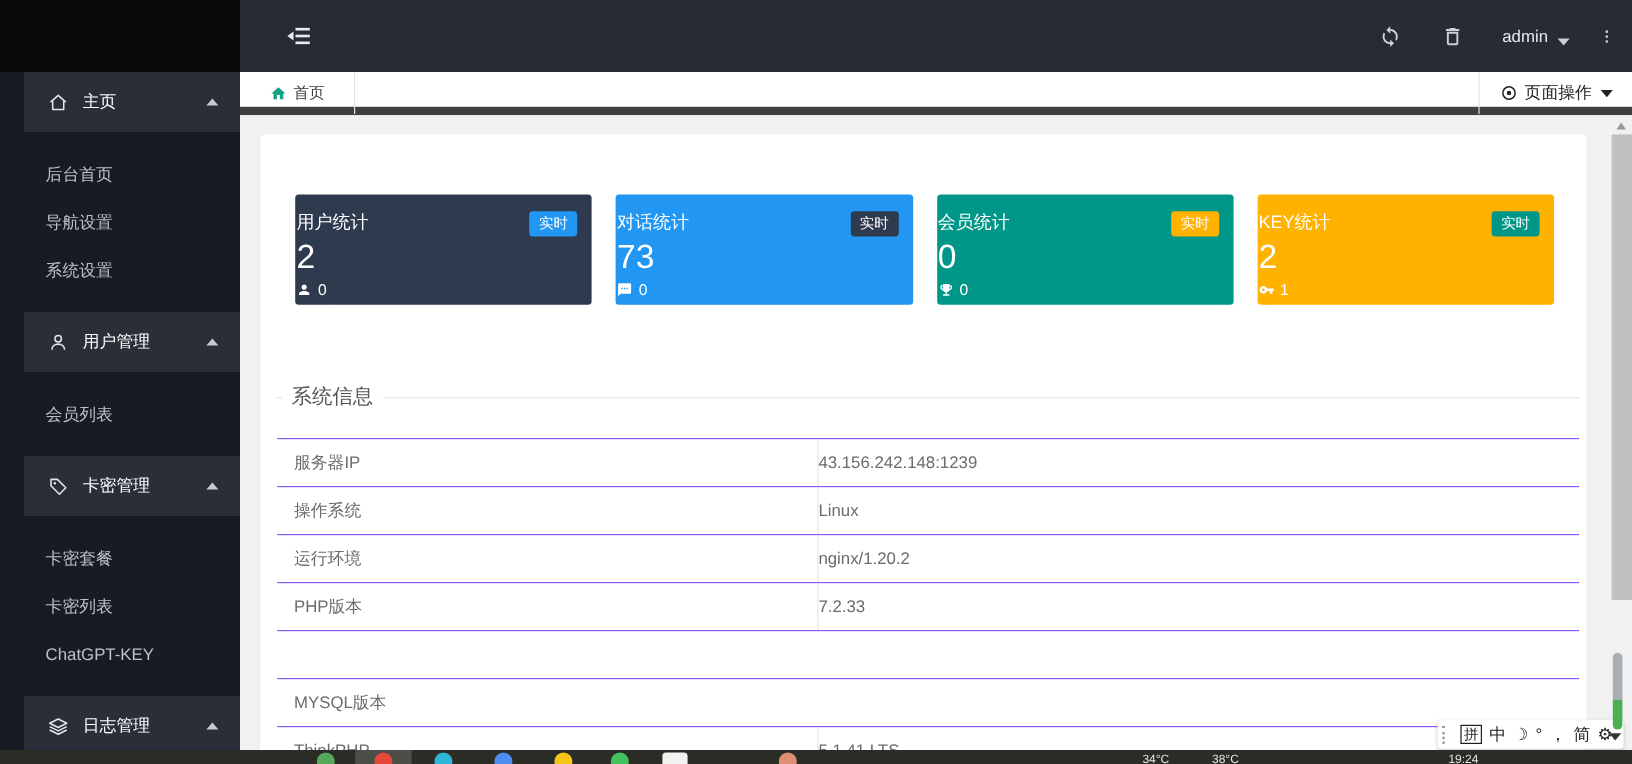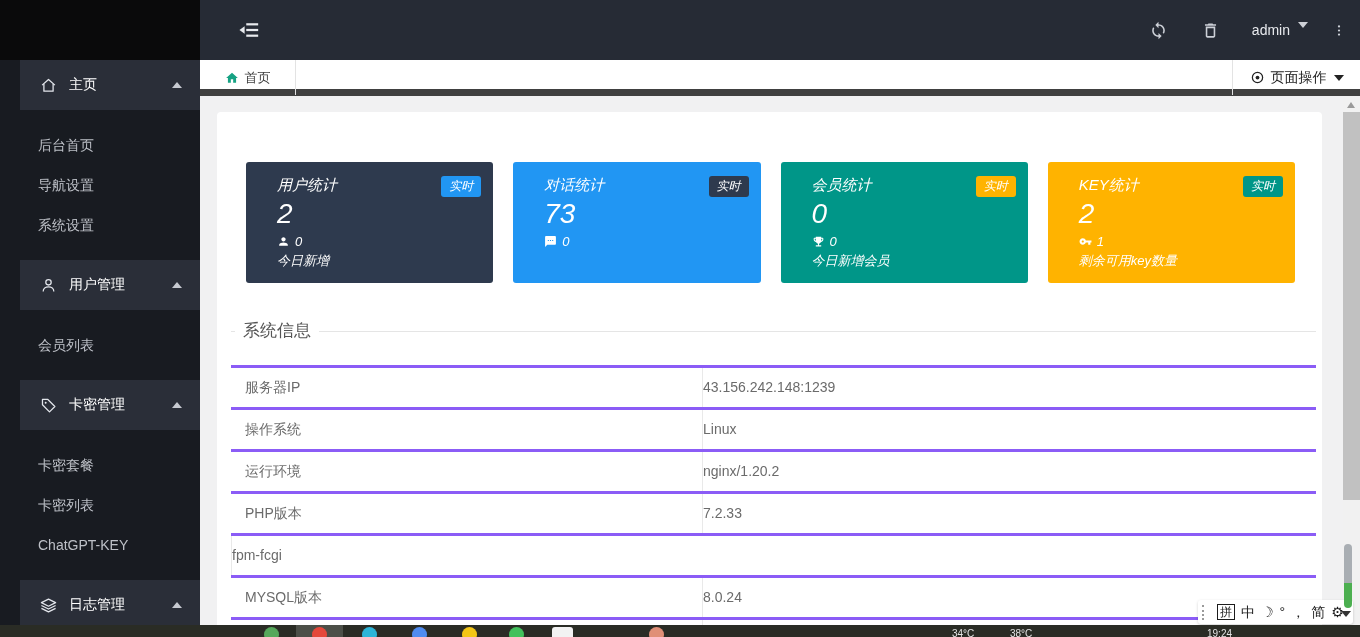--- a/index.html
+++ b/index.html
@@ -16,50 +16,50 @@
             border-bottom:6px solid #c7cad1;}
   .nav-group{background:#181b21;padding:15px 0;}
   .nav-sub{height:40px;line-height:40px;padding-left:38px;color:#bdc0c7;font-size:14px;cursor:pointer;}
   
   .topbar{position:absolute;left:200px;top:0;width:1160px;height:60px;background:#262b35;}
   .collapse-btn{position:absolute;left:38px;top:19px;width:22px;height:22px;color:#e8eaee;cursor:pointer;}
   .tb-right{position:absolute;right:0;top:0;height:60px;display:flex;align-items:center;}
   .tb-icon{width:19px;height:19px;color:#ccd0d7;cursor:pointer;}
   .tb-refresh{margin-right:33px;}
   .tb-trash{margin-right:32px;}
-  .tb-user{display:flex;align-items:flex-start;color:#e8eaee;font-size:14px;cursor:pointer;margin-right:24px;}
+  .tb-user{display:flex;align-items:flex-end;color:#e8eaee;font-size:14px;cursor:pointer;margin-right:24px;}
   .caret-down{width:0;height:0;border-left:5px solid transparent;border-right:5px solid transparent;
               border-top:6px solid #cdd0d6;margin-left:8px;}
   .tb-kebab{margin-right:14px;width:14px;}
   
   .crumbbar{position:absolute;left:200px;top:60px;width:1160px;height:36px;background:#fff;
             border-bottom:7px solid #404040;box-sizing:border-box;}
   .crumb-tab{position:absolute;left:0;top:0;height:35px;width:95px;display:flex;align-items:center;
              justify-content:center;border-right:1px solid #e3e3e3;font-size:13px;color:#3d3d3d;cursor:pointer;}
   .crumb-tab svg{width:14px;height:14px;margin-right:6px;fill:#16a283;}
   .page-actions{position:absolute;right:0;top:0;height:35px;width:127px;border-left:1px solid #e3e3e3;
                 display:flex;align-items:center;justify-content:center;font-size:14px;color:#222;cursor:pointer;}
   .page-actions svg{width:15px;height:15px;margin-right:6px;}
   .page-actions .caret-down{border-top-color:#222;margin-left:7px;}
   
   .content{position:absolute;left:200px;top:96px;width:1143px;height:541px;background:#f1f1f2;overflow:hidden;}
   .panel{position:absolute;left:17px;top:16px;width:1105px;height:620px;background:#fff;border-radius:4px 4px 0 0;}
   .cards{position:absolute;left:29px;top:50px;width:1049px;display:grid;grid-template-columns:repeat(4,1fr);gap:20px;}
-  .card{position:relative;height:121px;border-radius:3px;color:#fff;padding:14px 31px;box-sizing:border-box;font-style:italic;}
+  .card{position:relative;height:92px;border-radius:3px;color:#fff;padding:14px 1px;box-sizing:border-box;}
   .card-title{font-size:15px;}
   .badge{position:absolute;right:12px;top:14px;font-size:12px;color:#fff;padding:2px 8px;border-radius:3px;}
   .card-value{font-size:28px;line-height:1.15;margin-top:3px;}
   .card-sub{display:flex;align-items:center;font-size:13px;margin-top:4px;}
   .card-sub svg{width:13px;height:13px;fill:#fff;margin-right:5px;}
   .card-sublabel{font-size:13px;margin-top:3px;}
   
   .sys-line{position:absolute;left:14px;right:6px;top:219px;border-top:1px solid #e5e5e5;}
   .sys-title{position:absolute;left:4px;top:-13px;background:#fff;padding:0 8px;font-size:17px;color:#555;}
   .sys-table{position:absolute;left:14px;right:6px;top:253px;}
-  .sys-row{display:flex;height:39px;line-height:39px;border-top:3px solid #8b5cf6;font-size:14px;color:#6b6b6b;gap:21px;}
+  .sys-row{display:flex;height:39px;line-height:39px;border-top:1px solid #8b5cf6;font-size:14px;color:#6b6b6b;}
   .sys-label{width:450px;padding-left:14px;box-sizing:border-box;}
   .sys-value{flex:1;border-left:1px solid #e9e9e9;}
   
   .scrollbar{position:absolute;left:1343px;top:96px;width:17px;height:541px;background:#f1f1f1;z-index:4;}
   .sb-up{position:absolute;left:4px;top:6px;width:0;height:0;border-left:4.5px solid transparent;
          border-right:4.5px solid transparent;border-bottom:6px solid #9a9a9a;}
   .sb-thumb{position:absolute;left:0;top:16px;width:17px;height:388px;background:#c1c1c1;cursor:pointer;}
   .mini-pill{position:absolute;left:1344px;top:544px;width:8px;height:64px;border-radius:4px;z-index:6;cursor:pointer;
              background:linear-gradient(#a9aeb3 0 61%,#4caf50 61% 100%);}
   .sb-downcaret{position:absolute;left:1341px;top:611px;width:0;height:0;z-index:6;
@@ -253,25 +253,23 @@
         </div>
         <div class="sys-row">
           <div class="sys-label">运行环境</div>
           <div class="sys-value">nginx/1.20.2</div>
         </div>
         <div class="sys-row">
           <div class="sys-label">PHP版本</div>
           <div class="sys-value">7.2.33</div>
         </div>
         <div class="sys-row">
-          <div class="sys-value">fpm-fcgi</div>
         </div>
         <div class="sys-row">
           <div class="sys-label">MYSQL版本</div>
-          <div class="sys-value">8.0.24</div>
         </div>
         <div class="sys-row">
           <div class="sys-label">ThinkPHP</div>
           <div class="sys-value">5.1.41 LTS</div>
         </div>
       </div>
 
     </div>
   </div>
 

